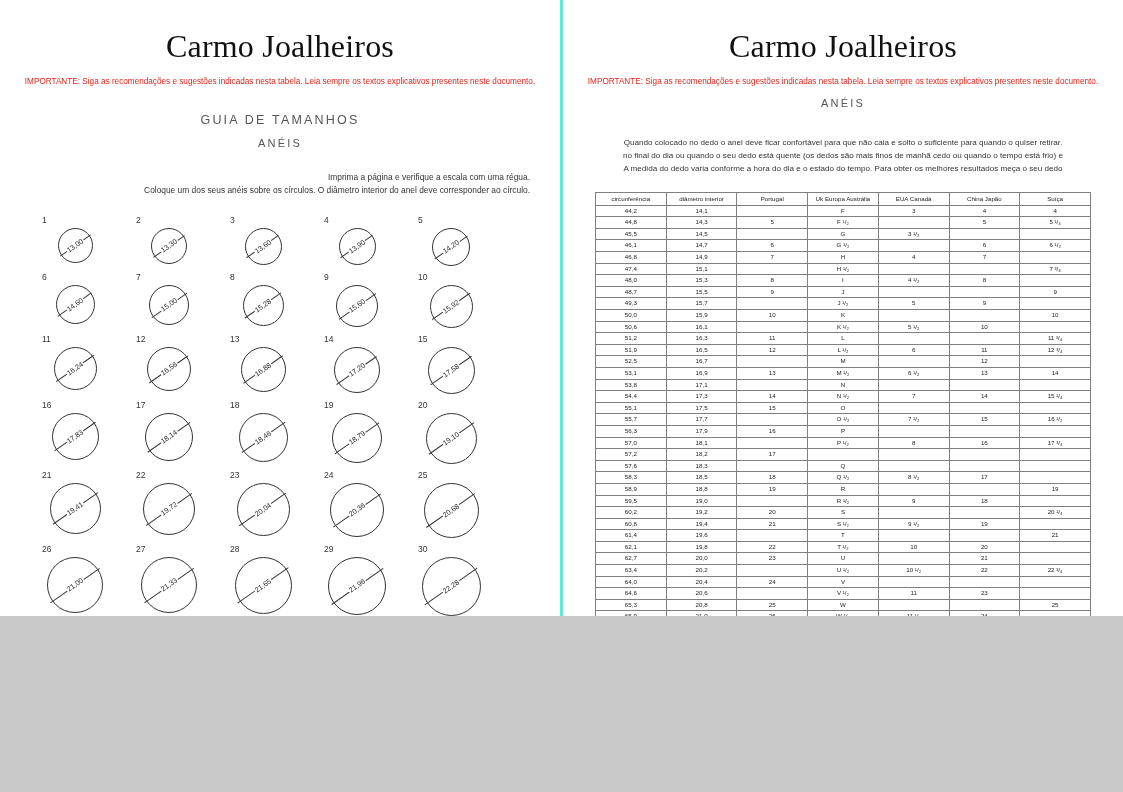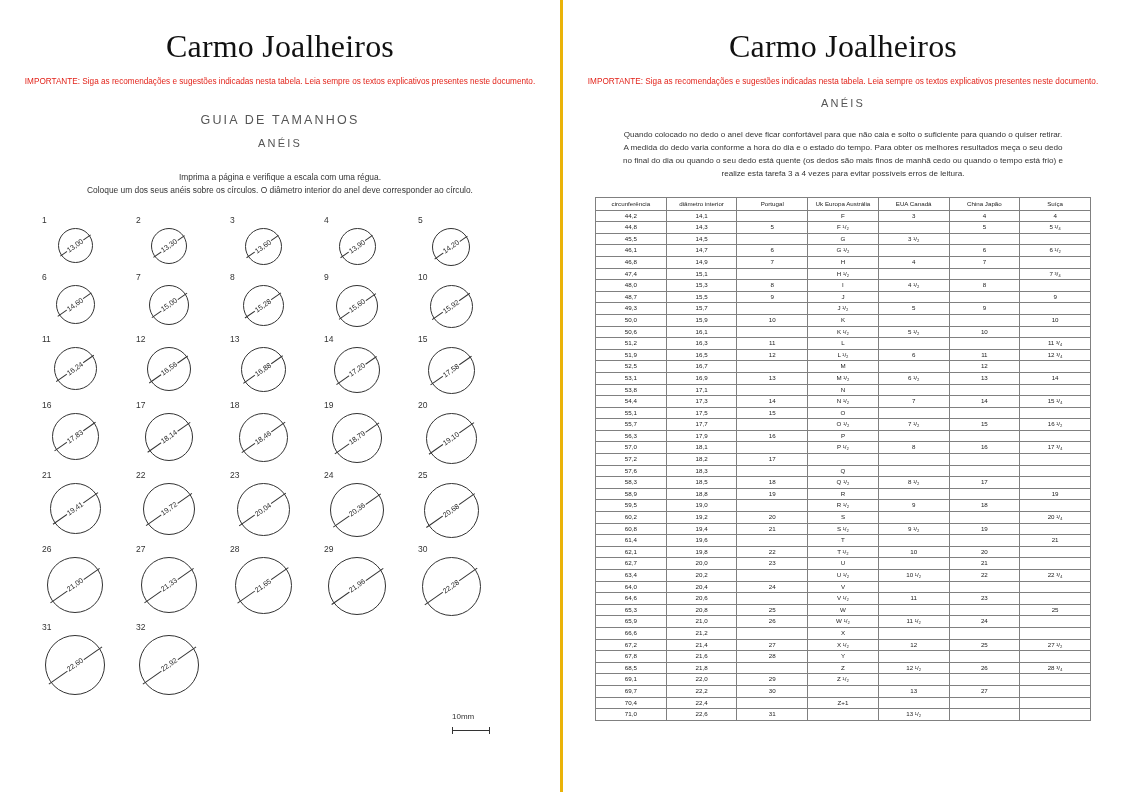--- a/index.html
+++ b/index.html
@@ -3,23 +3,23 @@
 <meta charset="utf-8">
 <style>
   html, body {
     margin: 0;
     padding: 0;
     background: #c8c8c8;
     font-family: "Liberation Sans", sans-serif;
   }
   #root {
     width: 1123px;
-    height: 792px;
+    height: 616px;
     position: relative;
-    background: #eab308;
+    background: #5eead4;
     overflow: hidden;
   }
   .page {
     position: absolute;
     top: 0;
     background: #ffffff;
     height: 792px;
     box-sizing: border-box;
   }
   .page-left { left: 0; width: 560px; }
@@ -50,33 +50,33 @@
     margin-top: 26px;
   }
   .section-sub {
     text-align: center;
     color: #555;
     font-size: 11px;
     letter-spacing: 2.2px;
     margin-top: 10px;
   }
   .intro {
-    text-align: center;
+    text-align: right;
     color: #333;
     font-size: 8.4px;
     line-height: 1.55;
     margin-top: 22px;
     padding: 0 30px;
   }
   .intro-right {
     text-align: center;
     color: #333;
     font-size: 8.1px;
     line-height: 1.6;
-    margin-top: 20px;
+    margin-top: 28px;
     padding: 0 22px;
   }
 
   
   .rings {
     margin-top: 18px;
     padding: 0 28px;
   }
   .ring-row {
     display: flex;
@@ -450,23 +450,22 @@
         </div>
     </div>
   </div>
 
   <div class="page page-right">
     <h1 class="doc-title">Carmo Joalheiros</h1>
     <div class="important-note">IMPORTANTE: Siga as recomendações e sugestões indicadas nesta tabela. Leia sempre os textos explicativos presentes neste documento.</div>
     <div class="section-sub">ANÉIS</div>
     <div class="intro-right">
       <div>Quando colocado no dedo o anel deve ficar confortável para que não caia e solto o suficiente para quando o quiser retirar.</div>
+      <div>no final do dia ou quando o seu dedo está quente (os dedos são mais finos de manhã cedo ou quando o tempo está frio) e</div>
       <div>A medida do dedo varia conforme a hora do dia e o estado do tempo. Para obter os melhores resultados meça o seu dedo</div>
-      <div>no final do dia ou quando o seu dedo está quente (os dedos são mais finos de manhã cedo ou quando o tempo está frio) e</div>
-      <div>realize esta tarefa 3 a 4 vezes para evitar possíveis erros de leitura.</div>
     </div>
     <div class="eq-wrap">
       <table class="eq">
         <thead>
             <tr id="eq-head">
               <th>circunferência</th>
               <th>diâmetro interior</th>
               <th>Portugal</th>
               <th>Uk Europa Austrália</th>
               <th>EUA Canadá</th>

